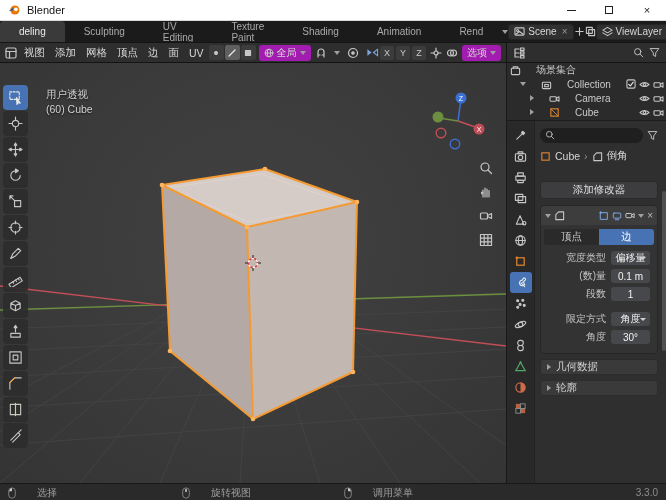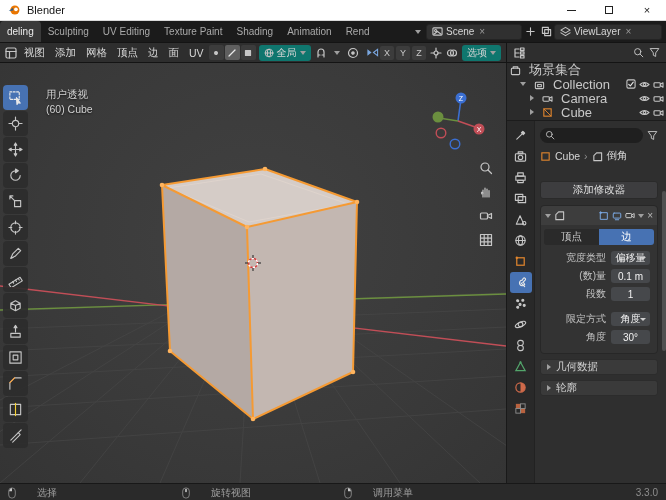--- a/index.html
+++ b/index.html
@@ -14,38 +14,38 @@
     background:#ffffff; border-bottom:1px solid #d9d9d9; display:flex; align-items:center; color:#111; }
   .tb-title { font-size:11px; color:#111; }
   .win-btns { margin-left:auto; display:flex; height:100%; }
   .win-btn { width:38px; height:100%; display:flex; align-items:center; justify-content:center; color:#222; font-size:11px; }
   .win-btn .mini { display:block; width:9px; border-top:1px solid #222; }
   .win-btn .maxi { display:block; width:8px; height:8px; border:1px solid #222; }
 
   
   .tabsbar { position:absolute; left:0; top:21px; width:666px; height:21px;
     background:#1b1b1b; display:flex; align-items:center; font-size:10px; }
-  .ws-tab { padding:0 7px; height:21px; display:flex; align-items:center; color:#a9a9a9; }
+  .ws-tab { padding:0 19px; height:21px; display:flex; align-items:center; color:#a9a9a9; }
   .ws-tab.active { background:#3a3a3a; color:#ececec; border-radius:4px 4px 0 0; }
   .pill { display:flex; align-items:center; gap:3px; background:#303030; border:1px solid #242424;
     border-radius:3px; height:16px; padding:0 5px; color:#d6d6d6; }
   .pill .x { color:#9a9a9a; font-size:10px; margin-left:2px; }
   .mini-ic { width:16px; height:16px; display:flex; align-items:center; justify-content:center; }
 
   
   .vheader { position:absolute; left:0; top:42px; width:666px; height:21px;
     background:#2e2e2e; border-top:1px solid #141414; border-bottom:1px solid #141414;
     display:flex; align-items:center; }
   .vh-left { width:506px; height:100%; display:flex; align-items:center; padding:0 3px; }
   .vh-right { flex:1; height:100%; display:flex; align-items:center; border-left:1px solid #141414; padding:0 4px; }
   .menu { padding:0 5px; color:#d8d8d8; font-size:10.5px; }
   .modebtn { width:15px; height:15px; background:#3c3c3c; border-radius:2px; margin-right:1px;
     display:flex; align-items:center; justify-content:center; }
   .modebtn.active { background:#5f5f5f; }
-  .hpill { display:flex; align-items:center; gap:3px; background:#0f766e; border-radius:3px;
+  .hpill { display:flex; align-items:center; gap:3px; background:#a21caf; border-radius:3px;
     height:16px; padding:0 5px; margin:0 2px; color:#d5d5d5; font-size:10px; }
   .axisbtn { width:14px; height:14px; background:#3c3c3c; border-radius:2px; color:#c9c9c9;
     font-size:9px; display:flex; align-items:center; justify-content:center; margin-right:2px; }
 
   .tri-d { width:0; height:0; border-left:3.5px solid transparent; border-right:3.5px solid transparent; border-top:4px solid #9f9f9f; display:inline-block; }
   .tri-r { width:0; height:0; border-top:3.5px solid transparent; border-bottom:3.5px solid transparent; border-left:4px solid #9f9f9f; display:inline-block; }
 
   
   .main { position:absolute; left:0; top:63px; width:666px; height:420px; }
   .viewport { position:absolute; left:0; top:0; width:506px; height:420px;
@@ -57,21 +57,21 @@
   .tool { width:25px; height:25px; background:rgba(44,44,44,.92); border-radius:4px;
     display:flex; align-items:center; justify-content:center; }
   .tool.active { background:#4772b3; }
 
   .navicons { position:absolute; left:479px; top:98px; display:flex; flex-direction:column; gap:10px; }
   .gizmo { position:absolute; left:428px; top:26px; }
 
   
   .rpanel { position:absolute; left:506px; top:0; width:160px; height:420px; background:#2f2f2f; border-left:1px solid #191919; }
   .outliner { position:absolute; left:0; top:0; width:160px; height:58px; background:#2b2b2b; border-bottom:1px solid #1c1c1c; overflow:hidden; }
-  .ol-row { display:flex; align-items:center; height:14px; padding:0 3px; font-size:13px; color:#c9c9c9; gap:8px; }
+  .ol-row { display:flex; align-items:center; height:14px; padding:0 3px; font-size:10px; color:#c9c9c9; gap:15px; }
   .ol-icons { margin-left:auto; display:flex; align-items:center; gap:3px; }
   .ind1 { margin-left:10px; } .ind2 { margin-left:20px; }
 
   .props { position:absolute; left:0; top:58px; width:160px; height:362px; background:#2f2f2f; }
   .pstrip { position:absolute; left:0; top:0; width:28px; height:362px; background:#292929; border-right:1px solid #222;
     display:flex; flex-direction:column; align-items:center; padding-top:4px; }
   .ptab { width:22px; height:21px; display:flex; align-items:center; justify-content:center; border-radius:3px; }
   .ptab.active { background:#4772b3; }
   .pcontent { position:absolute; left:28px; top:0; width:127px; height:362px; padding:4px 4px 0 5px; }
   .pscroll { position:absolute; right:1px; top:70px; width:4px; height:160px; background:#505050; border-radius:2px; }

